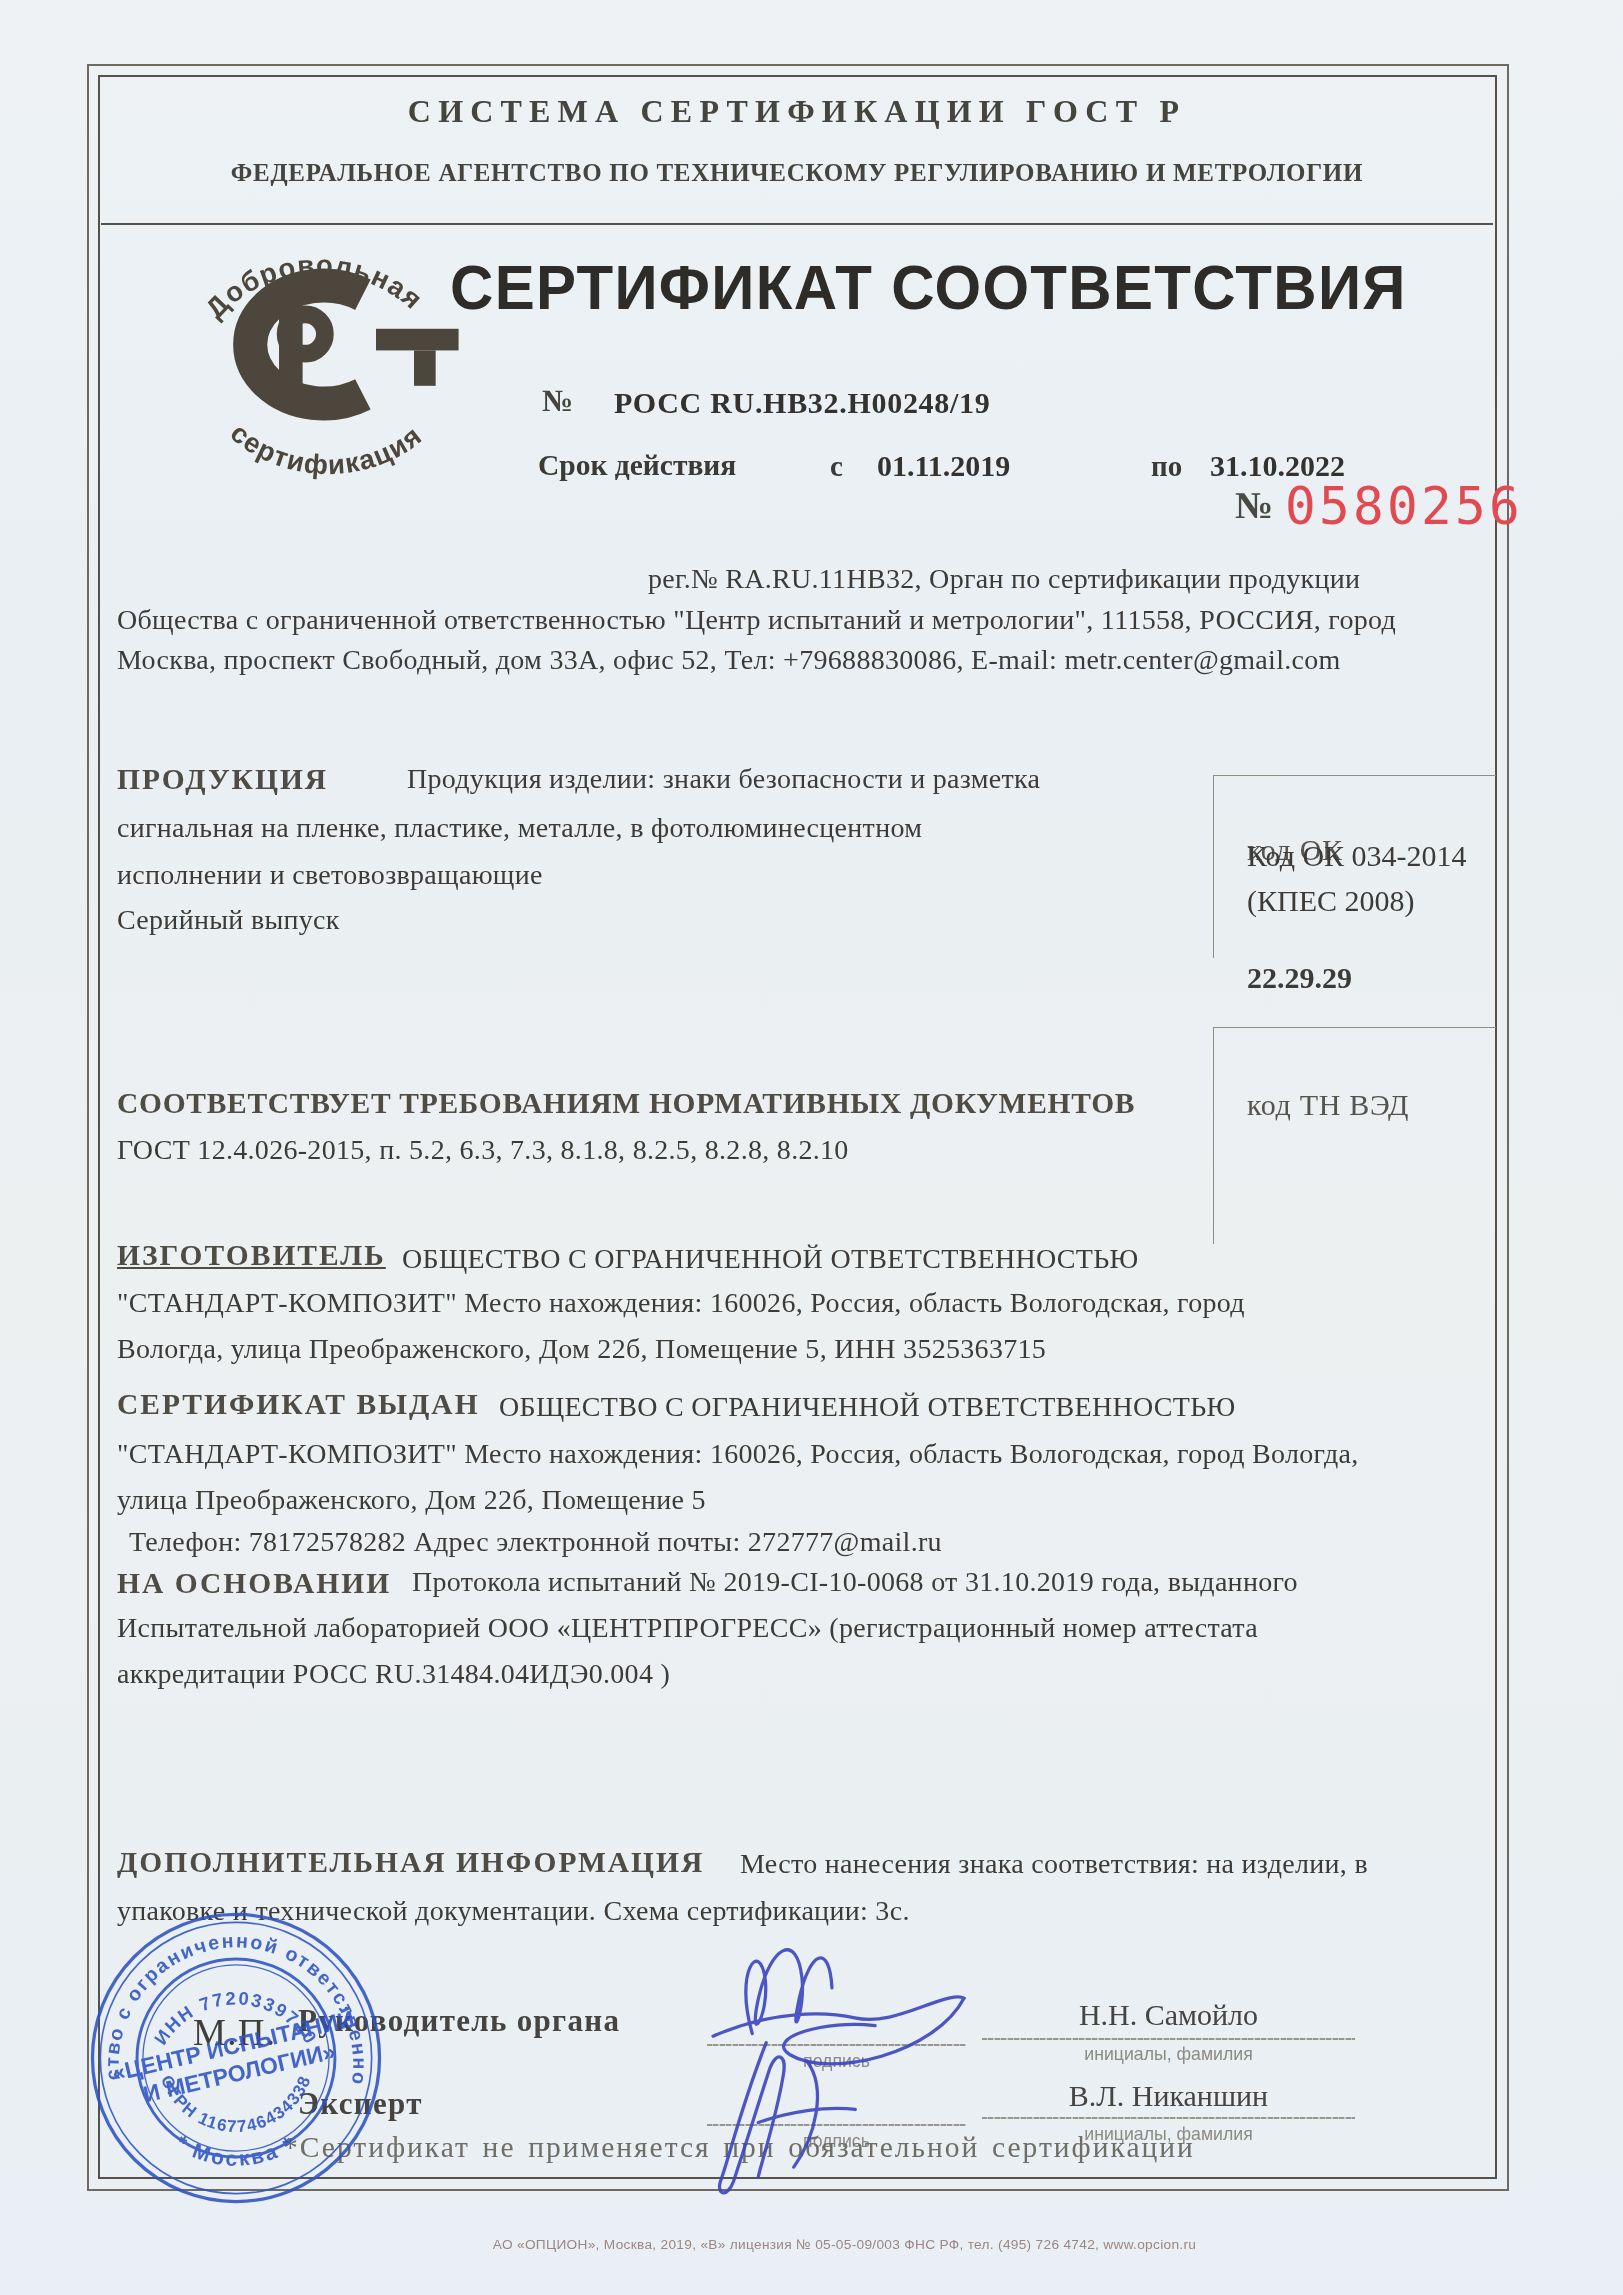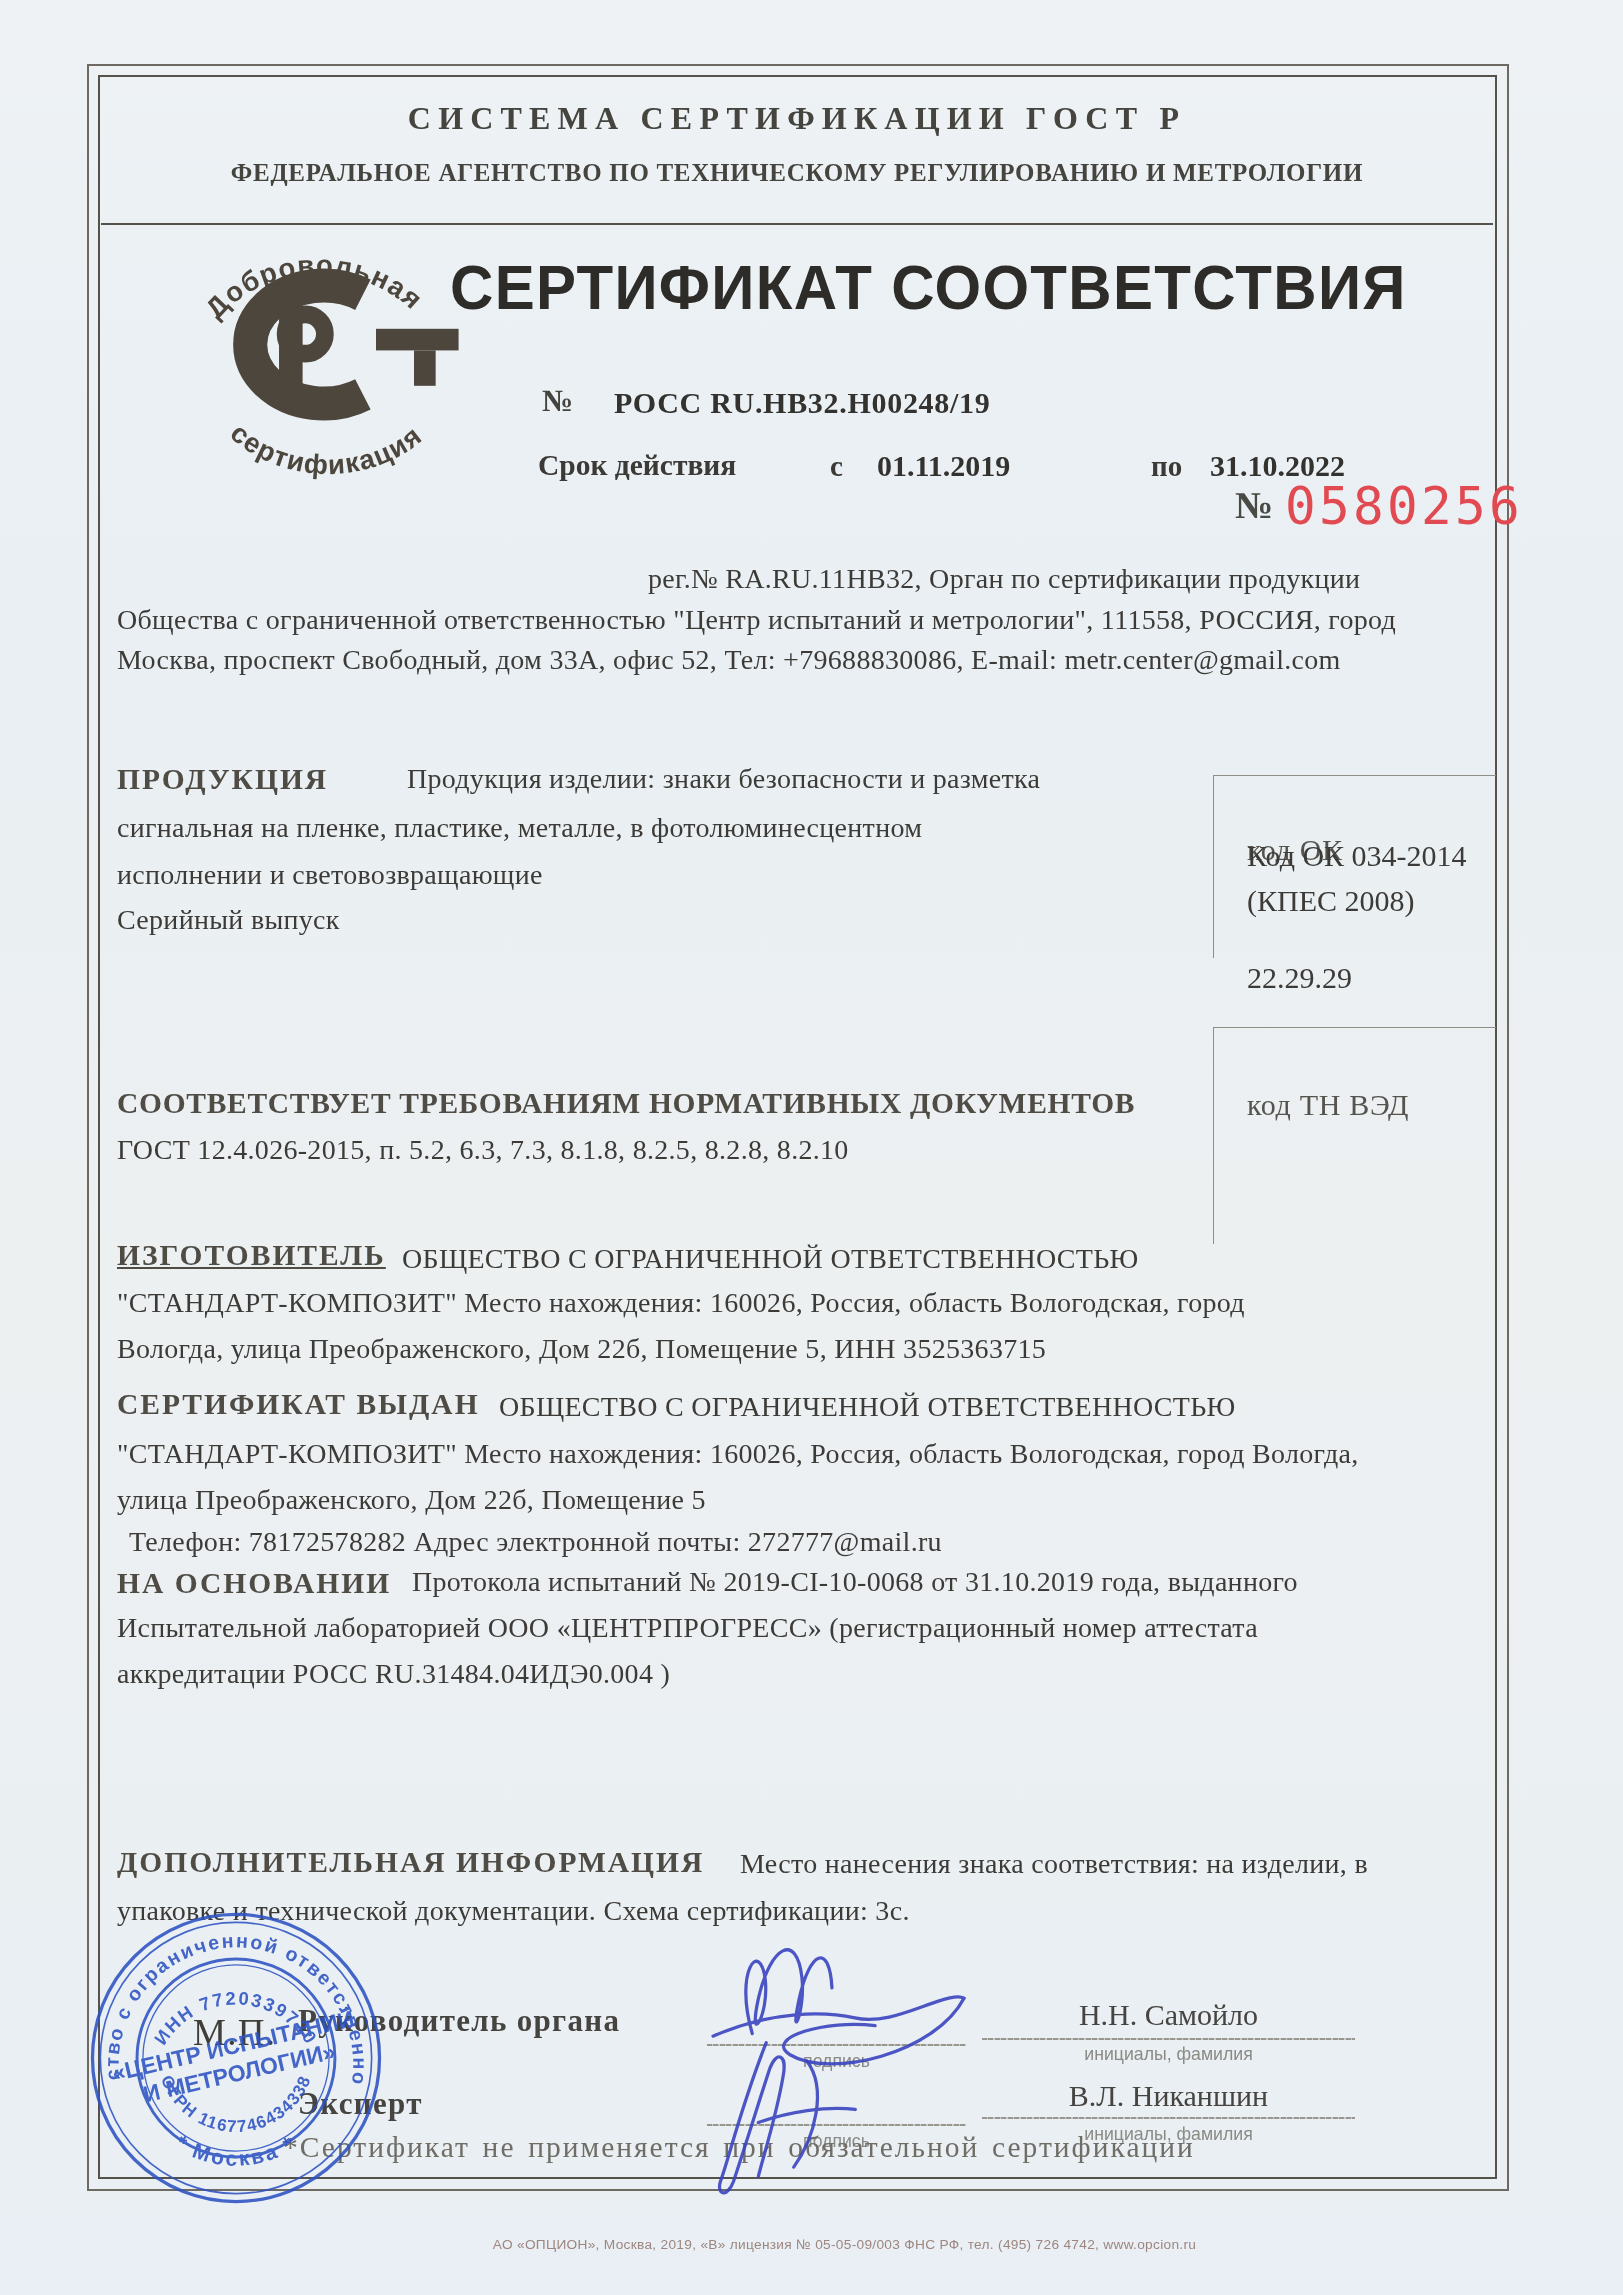--- a/index.html
+++ b/index.html
@@ -10,21 +10,21 @@
     font-family:"Liberation Serif",serif;
     color:#3e3d3a;
     overflow:hidden;
   }
   .abs{position:absolute;white-space:nowrap;}
   
   .frame-outer{left:87px;top:64px;width:1418px;height:2123px;border:2px solid #6e6a62;}
   .frame-inner{left:98px;top:75px;width:1395px;height:2100px;border:2.6px solid #55524b;}
   .top-rule{left:101px;top:223px;width:1392px;height:2px;background:#55524b;}
   
-  .h-system{left:101px;top:100px;width:1392px;text-align:center;font-size:32px;font-weight:bold;
+  .h-system{left:101px;top:93px;width:1392px;text-align:center;font-size:32px;font-weight:bold;
             letter-spacing:7.2px;color:#45443f;}
   .h-agency{left:101px;top:159px;width:1392px;text-align:center;font-size:25px;font-weight:bold;
             letter-spacing:0.7px;color:#45443f;}
   .doc-title{left:450px;top:251px;font-family:"Liberation Sans",sans-serif;font-size:60px;
              font-weight:900;letter-spacing:1.3px;color:#2d2c29;transform:scaleY(1.06);transform-origin:top left;}
   
   .no-sign{font-size:31px;font-weight:bold;color:#45443f;}
   .cert-number{font-size:30px;font-weight:bold;letter-spacing:0.7px;color:#33322f;}
   .validity-label{font-size:29.5px;font-weight:bold;color:#3b3a36;}
   .date{font-size:30px;font-weight:bold;color:#33322f;}
@@ -104,21 +104,21 @@
   <div class="abs sec-label" style="left:117px;top:763px;">ПРОДУКЦИЯ</div>
   <div class="abs body-line" style="left:407px;top:763px;">Продукция изделии: знаки безопасности и разметка</div>
   <div class="abs body-line" style="left:117px;top:812px;">сигнальная на пленке, пластике, металле, в фотолюминесцентном</div>
   <div class="abs body-line" style="left:117px;top:859px;">исполнении и световозвращающие</div>
   <div class="abs body-line" style="left:117px;top:904px;">Серийный выпуск</div>
 
   <div class="abs code-box" style="left:1213px;top:775px;width:282px;height:182px;"></div>
   <div class="abs code-label" style="left:1247px;top:789px;">код ОК</div>
   <div class="abs code-val" style="left:1247px;top:839px;">Код ОК 034-2014</div>
   <div class="abs code-val" style="left:1247px;top:884px;">(КПЕС 2008)</div>
-  <div class="abs code-val" style="left:1247px;top:961px;">22.29.29</div>
+  <div class="abs code-val" style="left:1247px;top:961px;font-weight:bold;">22.29.29</div>
 
   <div class="abs code-box" style="left:1213px;top:1027px;width:282px;height:216px;"></div>
   <div class="abs code-label" style="left:1247px;top:1044px;">код ТН ВЭД</div>
 
   <div class="abs sec-label" style="left:117px;top:1087px;letter-spacing:0.7px;">СООТВЕТСТВУЕТ ТРЕБОВАНИЯМ НОРМАТИВНЫХ ДОКУМЕНТОВ</div>
   <div class="abs body-line" style="left:117px;top:1134px;">ГОСТ 12.4.026-2015, п. 5.2, 6.3, 7.3, 8.1.8, 8.2.5, 8.2.8, 8.2.10</div>
 
   <div class="abs sec-label" style="left:117px;top:1239px;text-decoration:underline;">ИЗГОТОВИТЕЛЬ</div>
   <div class="abs body-line" style="left:402px;top:1243px;">ОБЩЕСТВО С ОГРАНИЧЕННОЙ ОТВЕТСТВЕННОСТЬЮ</div>
   <div class="abs body-line" style="left:117px;top:1287px;">"СТАНДАРТ-КОМПОЗИТ" Место нахождения: 160026, Россия, область Вологодская, город</div>

